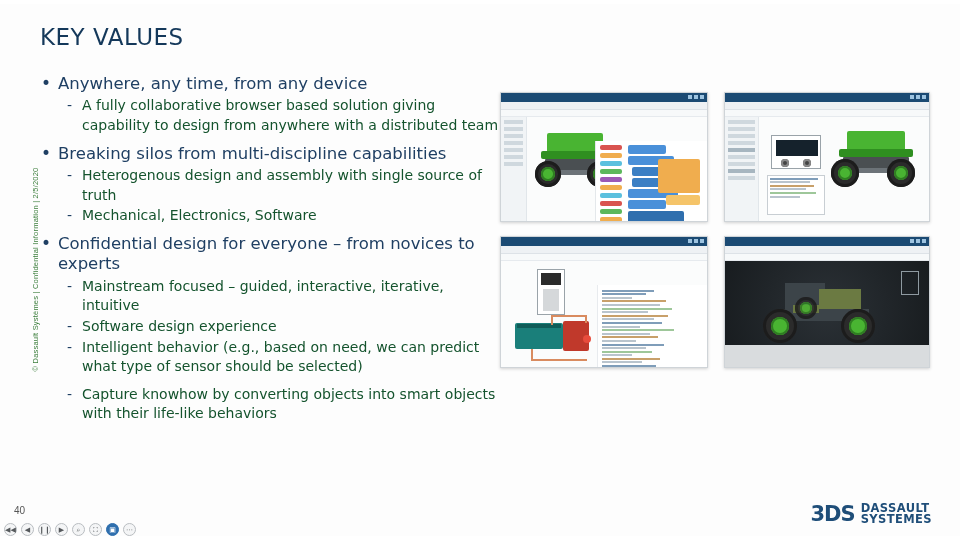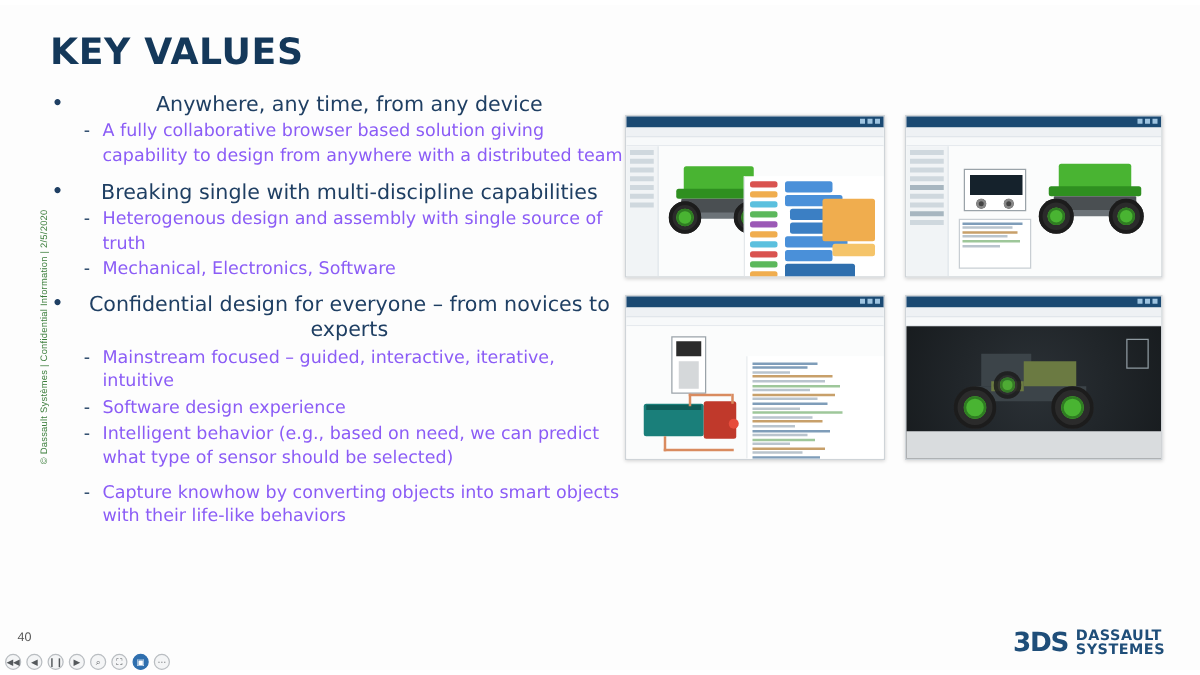--- a/index.html
+++ b/index.html
@@ -12,21 +12,21 @@
     position:relative;
   }
   .slide {
     position:absolute; left:0; top:0; width:960px; height:540px;
     background:#fdfdfd;
     overflow:hidden;
   }
   
   .title {
     position:absolute; left:40px; top:24px;
-    font-size:29px; font-weight:bold; letter-spacing:0.5px;
+    font-size:23px; font-weight:normal; letter-spacing:0.5px;
     color:#135;
     color:#14385a;
     font-family:"DejaVu Sans", sans-serif;
   }
   
   .vcopy {
     position:absolute;
     left:-85px; top:265px;
     width:240px;
     transform:rotate(-90deg);
@@ -42,33 +42,32 @@
     position:absolute; left:36px; top:74px; width:465px;
   }
   .l1 {
     position:relative;
     padding-left:22px;
     font-size:16.5px;
     color:#1f3f63;
     line-height:1.24;
     margin-bottom:2px;
     font-family:"DejaVu Sans", sans-serif;
-    text-align:center;
   }
   .l1:before {
     content:"\2022";
     position:absolute; left:5px; top:-1px;
     font-size:17px; color:#1f3f63;
   }
   .l2wrap { margin:2px 0 8px 0; }
   .l2 {
     position:relative;
     padding-left:46px;
     font-size:14px;
-    color:#8b5cf6;
+    color:#14532d;
     line-height:1.40;
     margin-bottom:1px;
     font-family:"DejaVu Sans", sans-serif;
   }
   .l2:before {
     content:"-";
     position:absolute; left:31px; top:0px;
     font-size:14px; color:#1f3f63;
   }
   
@@ -171,21 +170,21 @@
 
   <div class="vcopy">© Dassault Systèmes | Confidential Information | 2/5/2020</div>
 
   <div class="bullets">
 
     <div class="l1">Anywhere, any time, from any device</div>
     <div class="l2wrap">
       <div class="l2">A fully collaborative browser based solution giving capability to design from anywhere with a distributed team</div>
     </div>
 
-    <div class="l1">Breaking single with multi-discipline capabilities</div>
+    <div class="l1">Breaking silos from multi-discipline capabilities</div>
     <div class="l2wrap">
       <div class="l2">Heterogenous design and assembly with single source of truth</div>
       <div class="l2">Mechanical, Electronics, Software</div>
     </div>
 
     <div class="l1">Confidential design for everyone – from novices to experts</div>
     <div class="l2wrap">
       <div class="l2">Mainstream focused – guided, interactive, iterative, intuitive</div>
       <div class="l2">Software design experience</div>
       <div class="l2">Intelligent behavior (e.g., based on need, we can predict what type of sensor should be selected)</div>

